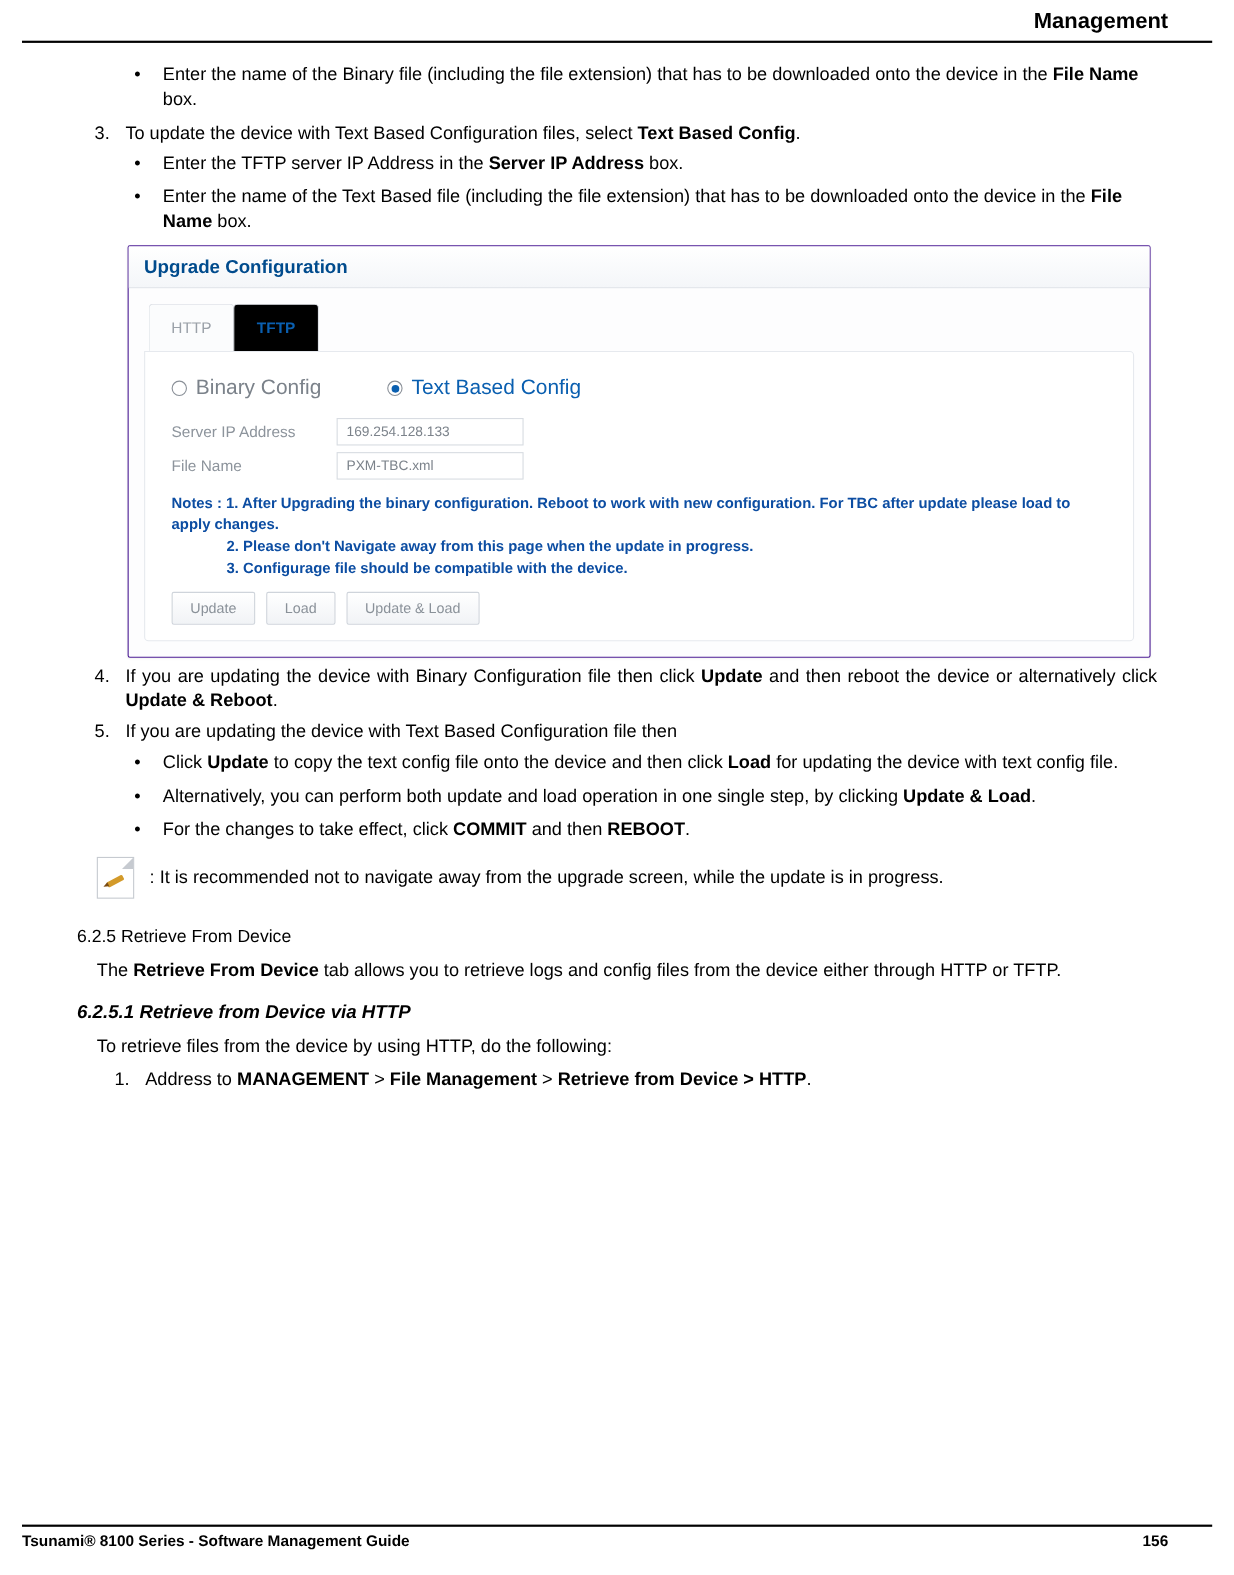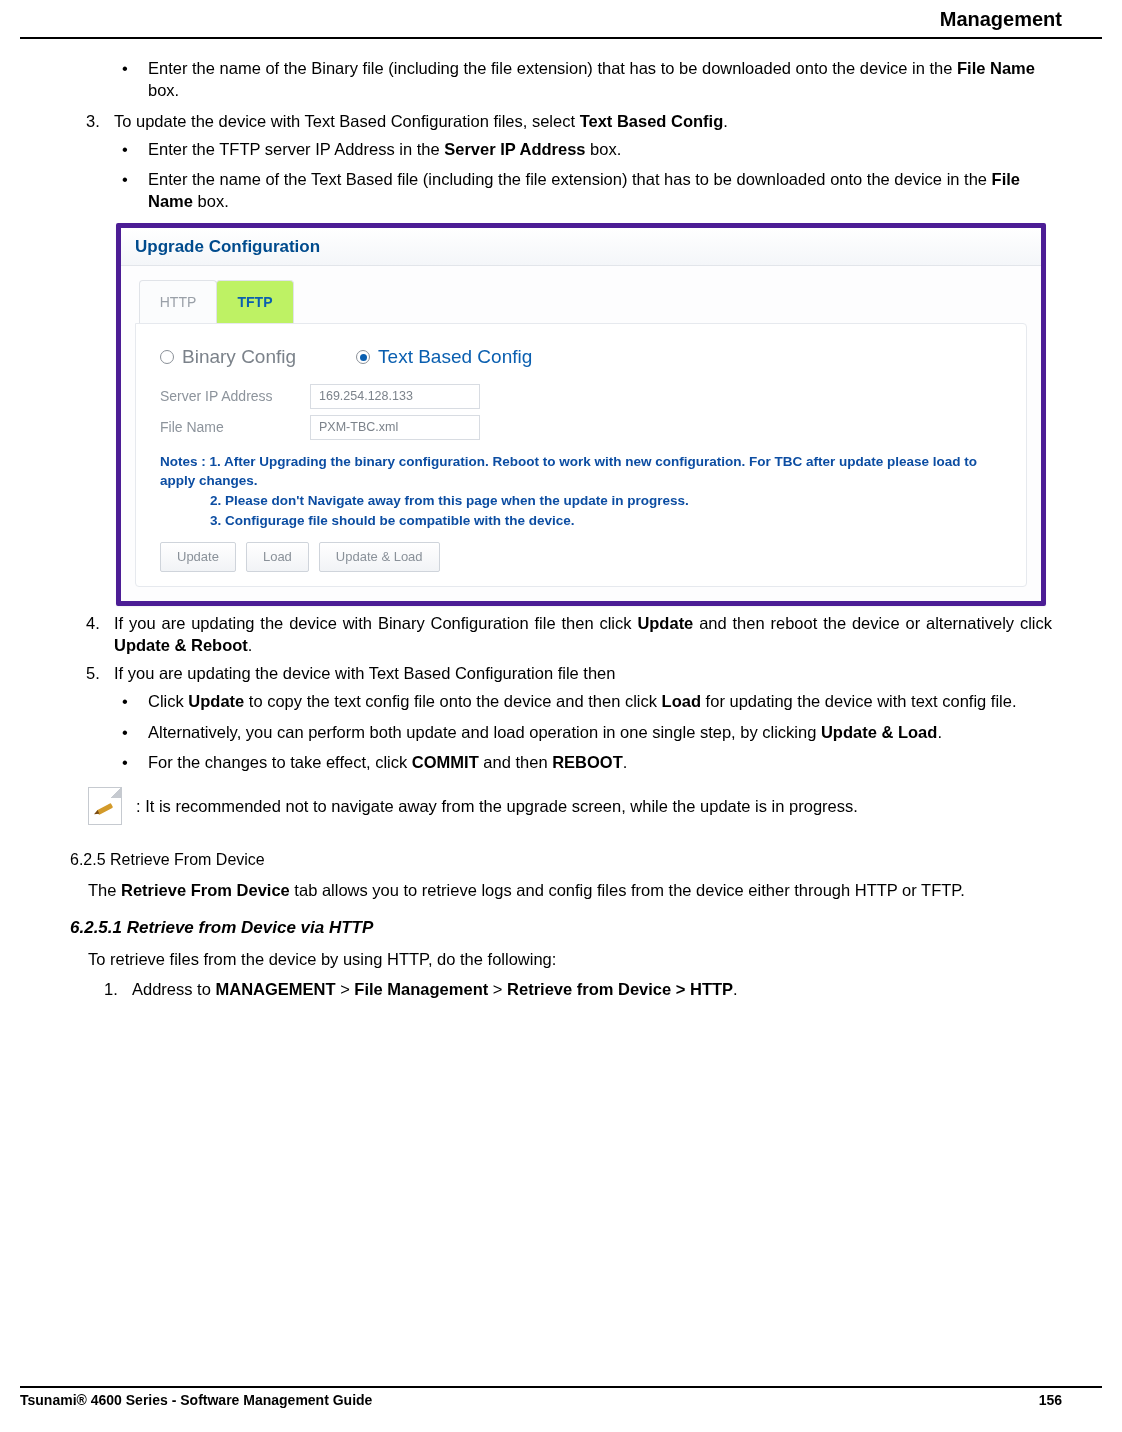--- a/index.html
+++ b/index.html
@@ -32,21 +32,21 @@
     .bullet-item .dot { width: 26px; flex-shrink: 0; }
     .num-item { display: flex; margin: 6px 0 6px 16px; }
     .num-item .num { width: 28px; flex-shrink: 0; }
     .num-item .txt { flex: 1; text-align: justify; }
     .screenshot-wrap {
       margin: 10px 0 4px 46px;
       width: 930px;
     }
     .screenshot {
       width: 100%;
-      border: 5px solid #4c1d95;
+      border: 1px solid #4c1d95;
       background: #fdfdfe;
       border-radius: 2px;
       box-shadow: 0 1px 2px rgba(0,0,0,0.05);
       padding-bottom: 14px;
     }
     .ss-title {
       border-bottom: 1px solid #e2e5ea;
       padding: 8px 14px 6px 14px;
       font-weight: bold;
       color: #004b8d;
@@ -60,21 +60,21 @@
       text-align: center;
       border: 1px solid #e0e3e8;
       border-bottom: none;
       border-radius: 4px 4px 0 0;
       padding: 12px 18px;
       font-size: 14px;
       color: #9aa0a8;
       margin-right: -1px;
       background: #fbfcfd;
     }
-    .ss-tab.active { color: #0a5fb0; font-weight: bold; background: #bef264; }
+    .ss-tab.active { color: #0a5fb0; font-weight: bold; background: #000000; }
     .ss-body {
       border: 1px solid #e6e9ee;
       border-top: 1px solid #e6e9ee;
       margin: 0 14px 0 14px;
       padding: 20px 18px 14px 24px;
       background: #fff;
       border-radius: 0 4px 4px 4px;
     }
     .ss-radio-row { display:flex; gap: 60px; align-items:center; margin-bottom: 14px; font-size: 19px; }
     .ss-radio-item { display:flex; align-items:center; gap: 8px; color: #7b828a; }
@@ -259,16 +259,16 @@
     <div class="txt" style="text-align:left;">
       <span>Address to </span><b>MANAGEMENT</b><span> &gt; </span><b>File Management</b><span> &gt; </span><b>Retrieve from Device &gt; HTTP</b><span>.</span>
     </div>
   </div>
 
 </div>
 
 <div class="footer">
   <hr class="hr-bot">
   <div class="footer-row">
-    <span>Tsunami® 4600 Series - Software Management Guide</span>
+    <span>Tsunami® 8100 Series - Software Management Guide</span>
     <span>156</span>
   </div>
 </div>
 
 </body></html>

